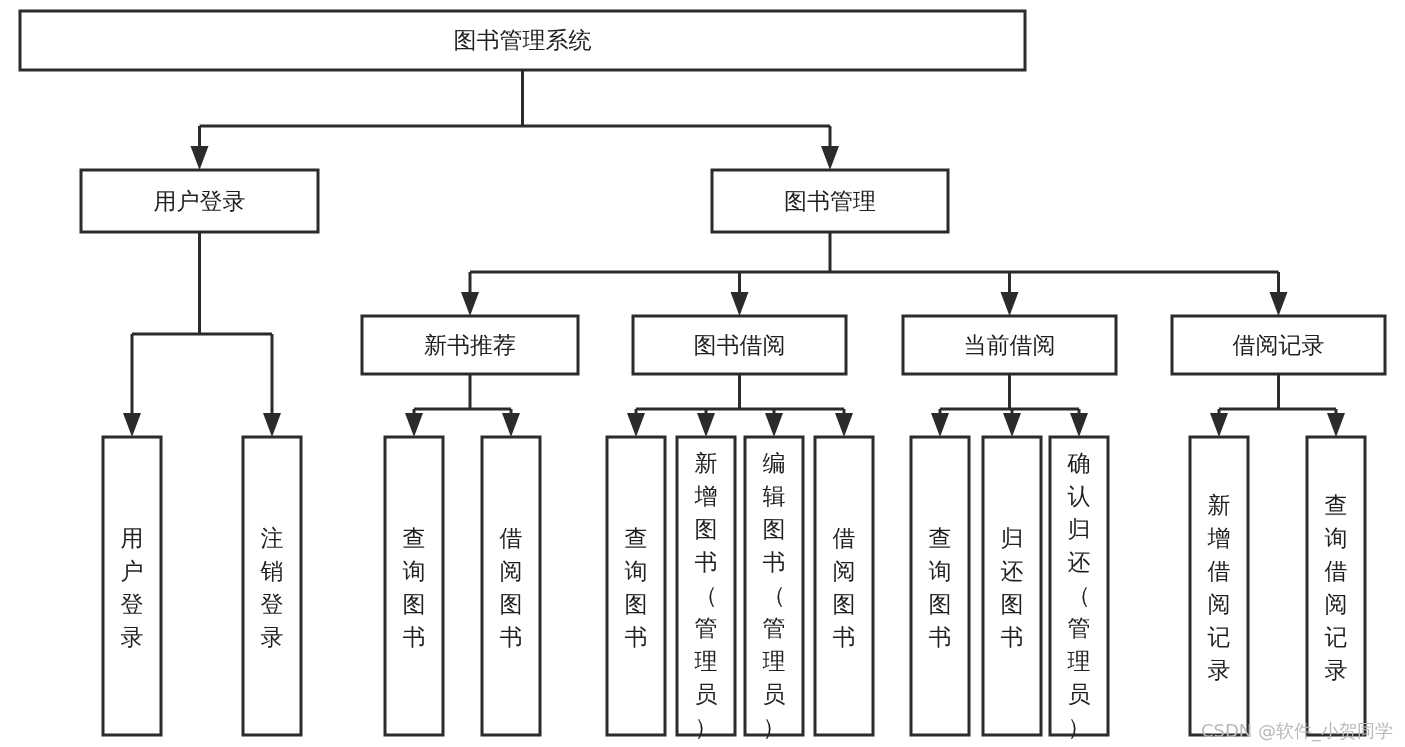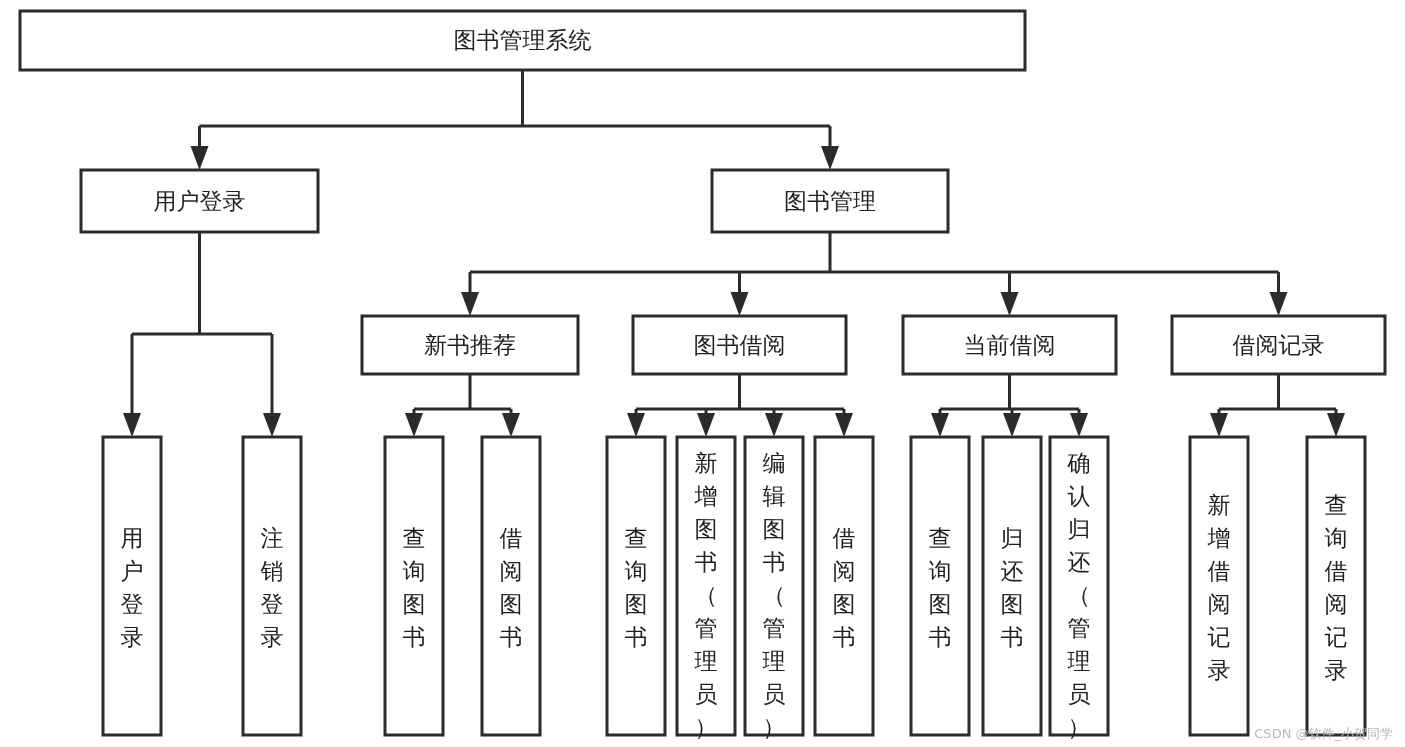--- a/index.html
+++ b/index.html
@@ -48,21 +48,21 @@
   .leaf-label {
     fill: #1f1f1f;
     font-size: 23px;
     font-family: "DejaVu Sans", "Liberation Sans", sans-serif;
     text-anchor: middle;
   }
   .watermark {
     position: absolute;
     right: 12px;
     bottom: 4px;
-    font-size: 13px;
+    font-size: 18px;
     color: #b9b9b9;
     font-family: "DejaVu Sans", "Liberation Sans", sans-serif;
     white-space: nowrap;
     user-select: none;
     padding-left: 12px;
   }
 </style>
 </head>
 <body>
 

